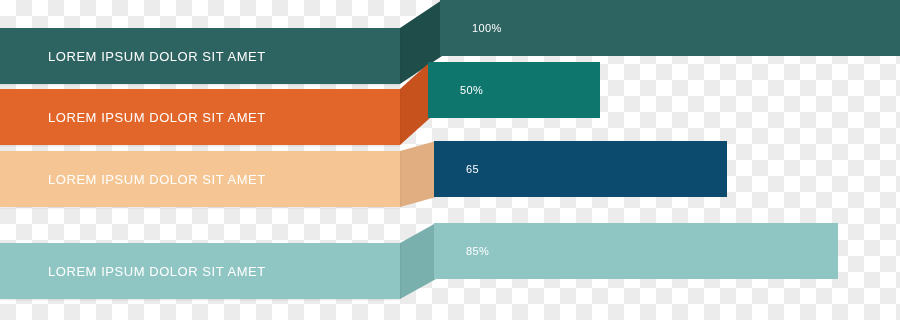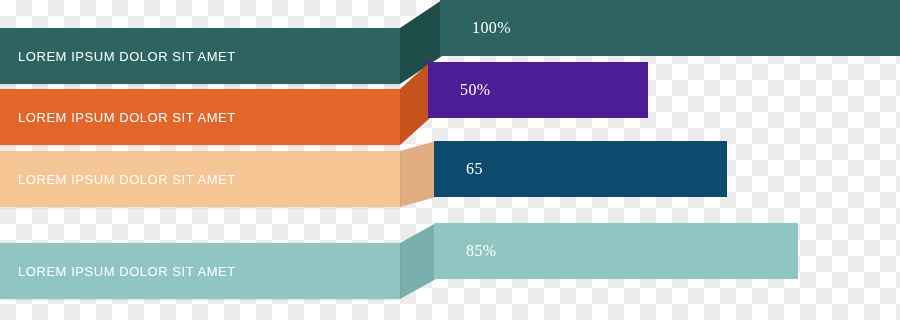--- a/index.html
+++ b/index.html
@@ -30,28 +30,27 @@
     padding-left:18px;
     font-weight:400;
   }
   .right-bar{
     position:absolute;
     display:flex;align-items:center;
     box-sizing:border-box;
   }
   .right-label{
     color:#ffffff;
-    font-size:16px;
+    font-size:11px;
     letter-spacing:.4px;
     white-space:nowrap;
     padding-left:32px;
     font-weight:400;
-    font-family:Liberation Serif, serif;
   }
-  .soft{filter:drop-shadow(0 1px 1px rgba(0,0,0,.10));}
+  .soft{filter:drop-shadow(0 1px 1px rgba(0,0,0,.10));padding-left:30px;}
 </style>
 </head>
 <body>
 
 <div id="stage">
 
   <div class="row">
     <svg class="fold-svg" width="900" height="320" style="position:absolute;left:0;top:0;">
       <polygon points="400,28 442,0 442,56 400,84" fill="#1F4D4A"></polygon>
     </svg>
@@ -63,21 +62,21 @@
     </div>
   </div>
 
   <div class="row">
     <svg width="900" height="320" style="position:absolute;left:0;top:0;">
       <polygon points="400,89 430,62 430,118 400,145" fill="#C8521E"></polygon>
     </svg>
     <div class="left-panel soft" style="left:0px;top:89px;width:400px;height:56px;background:#E2662A;">
       <span class="left-label">LOREM IPSUM DOLOR SIT AMET</span>
     </div>
-    <div class="right-bar" style="left:428px;top:62px;width:220px;height:56px;background:#4c1d95;">
+    <div class="right-bar" style="left:428px;top:62px;width:172px;height:56px;background:#0f766e;">
       <span class="right-label">50%</span>
     </div>
   </div>
 
   <div class="row">
     <svg width="900" height="320" style="position:absolute;left:0;top:0;">
       <polygon points="400,151 436,141 436,197 400,207" fill="#E0AE81"></polygon>
     </svg>
     <div class="left-panel soft" style="left:0px;top:151px;width:400px;height:56px;background:#F5C693;">
       <span class="left-label">LOREM IPSUM DOLOR SIT AMET</span>
@@ -87,18 +86,18 @@
     </div>
   </div>
 
   <div class="row">
     <svg width="900" height="320" style="position:absolute;left:0;top:0;">
       <polygon points="400,243 436,223 436,279 400,299" fill="#79AFAD"></polygon>
     </svg>
     <div class="left-panel soft" style="left:0px;top:243px;width:400px;height:56px;background:#8FC6C3;">
       <span class="left-label">LOREM IPSUM DOLOR SIT AMET</span>
     </div>
-    <div class="right-bar" style="left:434px;top:223px;width:364px;height:56px;background:#8FC6C3;">
+    <div class="right-bar" style="left:434px;top:223px;width:404px;height:56px;background:#8FC6C3;">
       <span class="right-label">85%</span>
     </div>
   </div>
 
 </div>
 
 </body></html>

